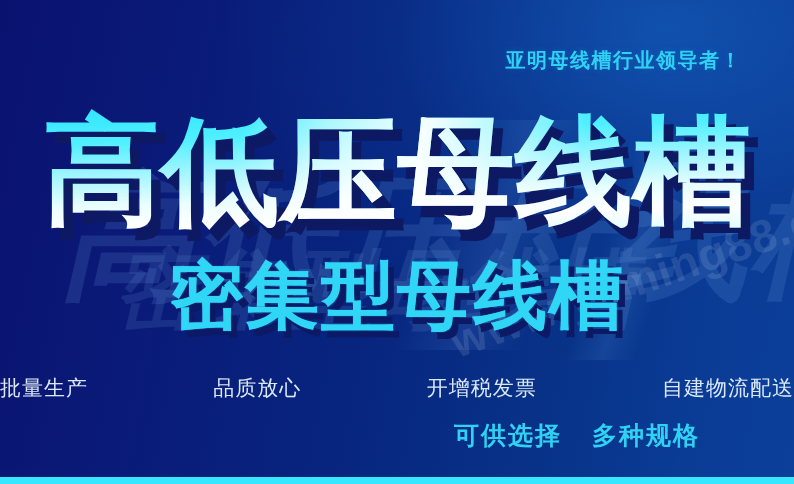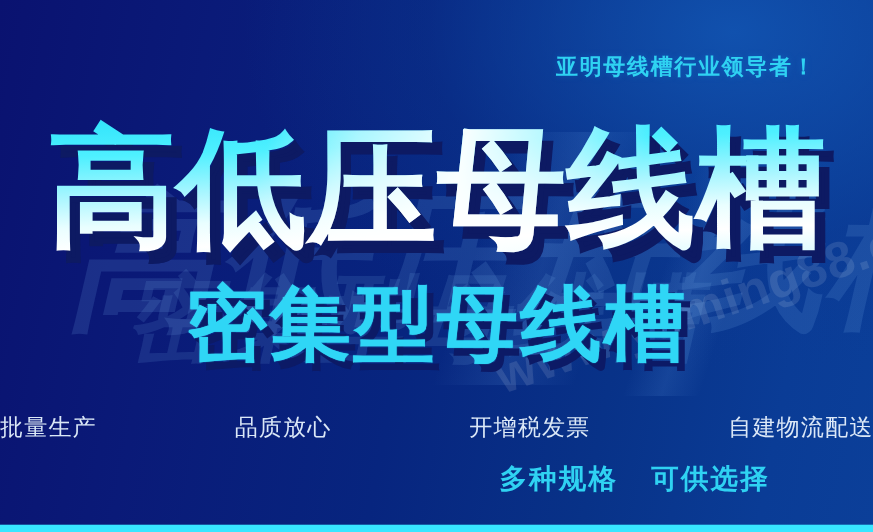--- a/index.html
+++ b/index.html
@@ -246,19 +246,19 @@
   </div>
 
   <div class="features">
     <span class="feature-item">批量生产</span>
     <span class="feature-item">品质放心</span>
     <span class="feature-item">开增税发票</span>
     <span class="feature-item">自建物流配送</span>
   </div>
 
   <div class="bottom-row">
+    <span class="bottom-item">可供选择</span>
     <span class="bottom-item">多种规格</span>
-    <span class="bottom-item">可供选择</span>
   </div>
 
   <div class="bottom-bar"></div>
 
 </div>
 
 </body></html>

